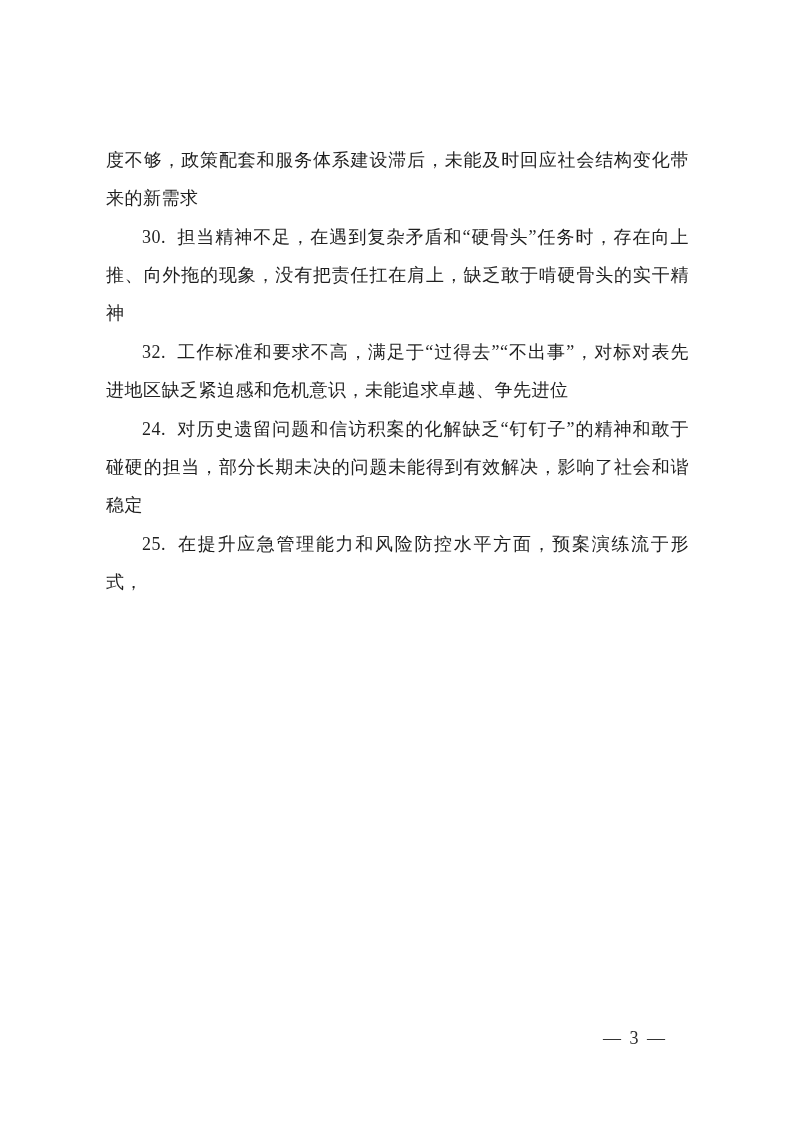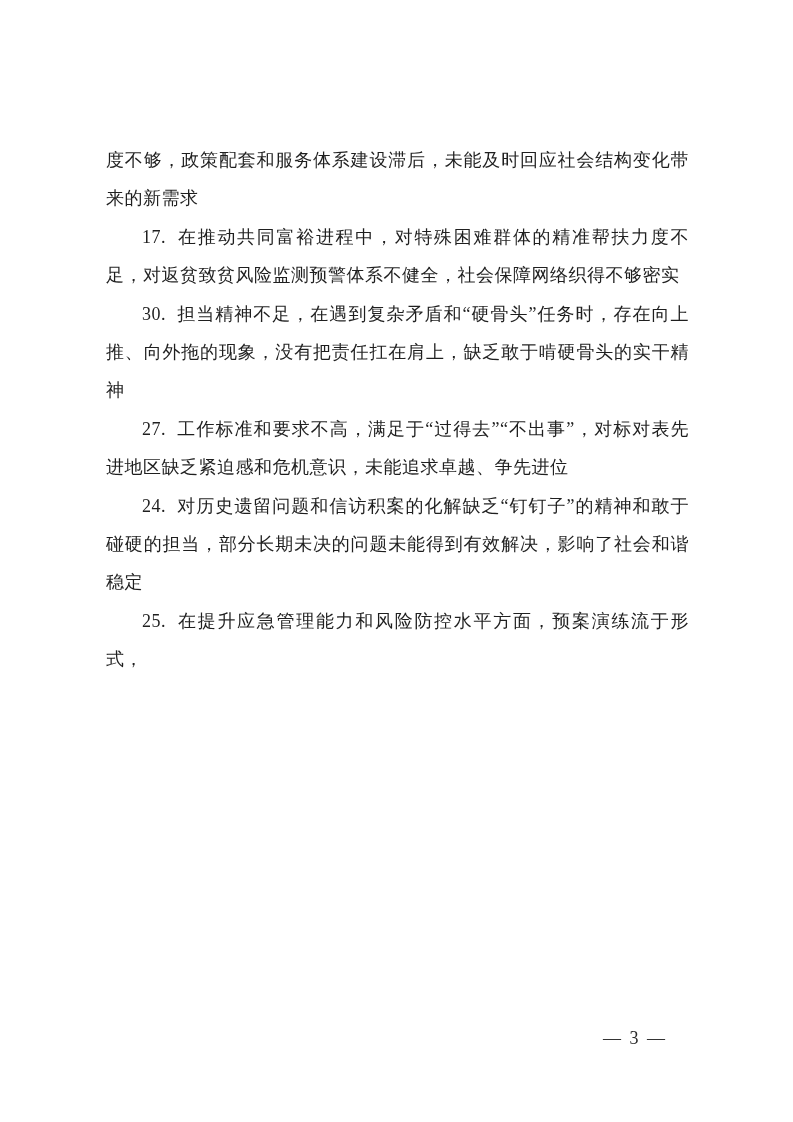--- a/index.html
+++ b/index.html
@@ -46,27 +46,26 @@
   }
 </style>
 </head>
 <body>
 
 <div class="page">
   <div class="content">
 
     <p class="para no-indent"><span>度不够，政策配套和服务体系建设滞后，未能及时回应社会结构变化带来的新需求</span></p>
 
-    <p class="para"><span class="num">17.</span><span>在推动共同富裕进程中，对特殊困难群体的精准帮扶力度不足，对返贫致贫风险监测预警体系不健全，社会保障网络织得不够密实</span></p>
 
 
 
     <p class="para"><span class="num">30.</span><span>担当精神不足，在遇到复杂矛盾和“硬骨头”任务时，存在向上推、向外拖的现象，没有把责任扛在肩上，缺乏敢于啃硬骨头的实干精神</span></p>
 
-    <p class="para"><span class="num">27.</span><span>工作标准和要求不高，满足于“过得去”“不出事”，对标对表先进地区缺乏紧迫感和危机意识，未能追求卓越、争先进位</span></p>
+    <p class="para"><span class="num">32.</span><span>工作标准和要求不高，满足于“过得去”“不出事”，对标对表先进地区缺乏紧迫感和危机意识，未能追求卓越、争先进位</span></p>
 
 
 
     <p class="para"><span class="num">24.</span><span>对历史遗留问题和信访积案的化解缺乏“钉钉子”的精神和敢于碰硬的担当，部分长期未决的问题未能得到有效解决，影响了社会和谐稳定</span></p>
 
     <p class="para"><span class="num">25.</span><span>在提升应急管理能力和风险防控水平方面，预案演练流于形式，</span></p>
 
   </div>
 
   <div class="footer">

